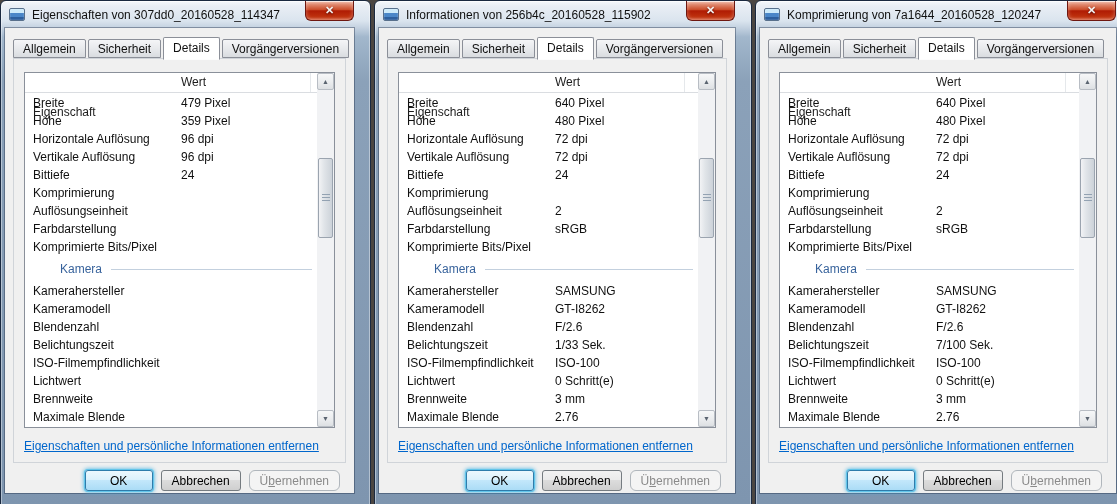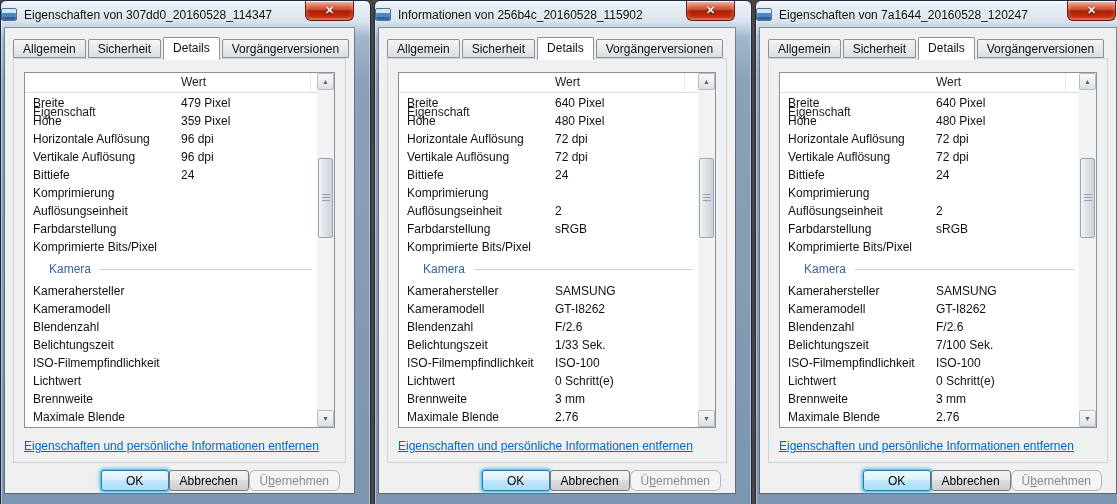--- a/index.html
+++ b/index.html
@@ -13,21 +13,21 @@
   .dialog {
     position: absolute; top: 0; height: 506px;
     border: 1px solid #1a2940; border-radius: 6px 6px 0 0;
     background: linear-gradient(180deg,#f5f8fb 0px,#e9eef5 5px,#dae4ee 20px,#c3d1e0 27px,#a2b7cc 36px,#8ba1b9 80px,#7e95af 100%);
     box-shadow: inset 0 1px 0 rgba(255,255,255,.75), inset 1px 0 0 rgba(255,255,255,.4), inset -1px 0 0 rgba(255,255,255,.4);
   }
   .pos0 { left: 0;    width: 371px; }
   .pos1 { left: 374px; width: 378px; }
   .pos2 { left: 755px; width: 378px; }
 
-  .titlebar { position: absolute; top: 0; left: 0; right: 0; height: 27px; display: flex; align-items: center; padding-left: 0; }
+  .titlebar { position: absolute; top: 0; left: 0; right: 0; height: 27px; display: flex; align-items: center; padding-left: 8px; }
   .win-icon {
     width: 16px; height: 13px; border-radius: 2px; flex: none;
     border: 1px solid #58708c;
     background: linear-gradient(180deg,#cdeafa 0 40%, #4a86c8 40% 72%, #2d5f9e 72% 100%);
     box-shadow: inset 0 0 1px #fff;
   }
   .title { margin-left: 7px; font-size: 12px; color: #101010; white-space: nowrap; }
 
   .close {
     position: absolute; top: 0; right: 16px; width: 49px; height: 20px;
@@ -55,21 +55,21 @@
   .list { position: absolute; left: 10px; right: 10px; top: 13px; height: 356px; background: #fff; border: 1px solid #8a909a; }
   .lheader { display: flex; height: 20px; line-height: 19px; font-size: 12px; color: #1c1c1c; border-bottom: 1px solid #dadde1; padding-left: 8px; margin-right: 17px; }
   .hc1 { width: 140px; flex: none; border-right: 6px solid #a3a3a3; margin-top: 30px; }
   .hc2 { width: 138px; flex: none; padding-left: 8px; border-right: 1px solid #e5e8eb; }
 
   .rows { position: absolute; top: 21px; left: 0; right: 17px; bottom: 0; overflow: hidden; font-size: 12px; color: #101010; }
   .row { display: flex; height: 18px; line-height: 18px; padding-left: 8px; }
   .row .c1 { width: 140px; flex: none; white-space: nowrap; overflow: hidden; }
   .row .c2 { padding-left: 8px; white-space: nowrap; }
 
-  .sectionrow { display: flex; align-items: center; height: 26px; padding-left: 24px; }
+  .sectionrow { display: flex; align-items: center; height: 26px; padding-left: 35px; }
   .sec-label { color: #38639c; font-size: 12px; margin-right: 9px; }
   .sec-line { flex: 1; height: 1px; background: #c3d0de; margin-right: 5px; }
 
   
   .sb { position: absolute; top: 0; right: 0; bottom: 0; width: 17px; background: #f1f2f4; }
   .sb-btn {
     position: absolute; left: 0; right: 0; height: 17px; display: flex; align-items: center; justify-content: center;
     background: linear-gradient(180deg,#f6f7f8,#e9ebed 60%,#dde0e3);
     border: 1px solid #b8bdc4; border-radius: 2px; color: #5a6470; font-size: 7px; line-height: 1; cursor: pointer;
   }
@@ -80,21 +80,21 @@
     border: 1px solid #9ba4af; border-radius: 2px; cursor: grab;
   }
   .sb-thumb::after {
     content: ""; position: absolute; left: 50%; top: 50%; width: 8px; height: 8px; transform: translate(-50%,-50%);
     background: repeating-linear-gradient(180deg,#93a2b2 0 1px,transparent 1px 3px);
   }
 
   .remove-link { position: absolute; left: 10px; bottom: 9px; font-size: 12px; color: #0066cc; text-decoration: underline; cursor: pointer; white-space: nowrap; }
 
   
-  .buttons { position: absolute; right: 14px; bottom: 2px; display: flex; }
+  .buttons { position: absolute; right: 14px; bottom: 2px; display: flex; gap: 8px; }
   .btn {
     height: 21px; min-width: 68px; padding: 0 10px; font-size: 12px; font-family: inherit; color: #000;
     border: 1px solid #757b80; border-radius: 3px;
     background: linear-gradient(180deg,#f2f2f2,#ebebeb 45%,#dddddd 46%,#cfcfcf);
     cursor: pointer; white-space: nowrap;
   }
   .btn.default {
     border-color: #2f7cab;
     box-shadow: 0 0 0 1px #62c5ea, 0 0 4px 1px #41b1e1;
     background: linear-gradient(180deg,#edf8fe,#dcf1fc 45%,#c4e8fb 46%,#abdcf6);
@@ -332,21 +332,21 @@
           <button class="btn default">OK</button>
           <button class="btn">Abbrechen</button>
           <button class="btn disabled" disabled="">Ü<u>b</u>ernehmen</button>
         </div>
     </div>
   </section>
 
   <section class="dialog pos2">
     <header class="titlebar">
       <span class="win-icon"></span>
-      <span class="title">Eigenschaften von 7a1644_20160528_120247</span>
+      <span class="title">Komprimierung von 7a1644_20160528_120247</span>
       <button class="close">
           <span class="x">✕</span>
         </button>
     </header>
     <div class="client">
       <div class="tabs">
           <span class="tab">Allgemein</span>
           <span class="tab">Sicherheit</span>
           <span class="tab active">Details</span>
           <span class="tab">Vorgängerversionen</span>

